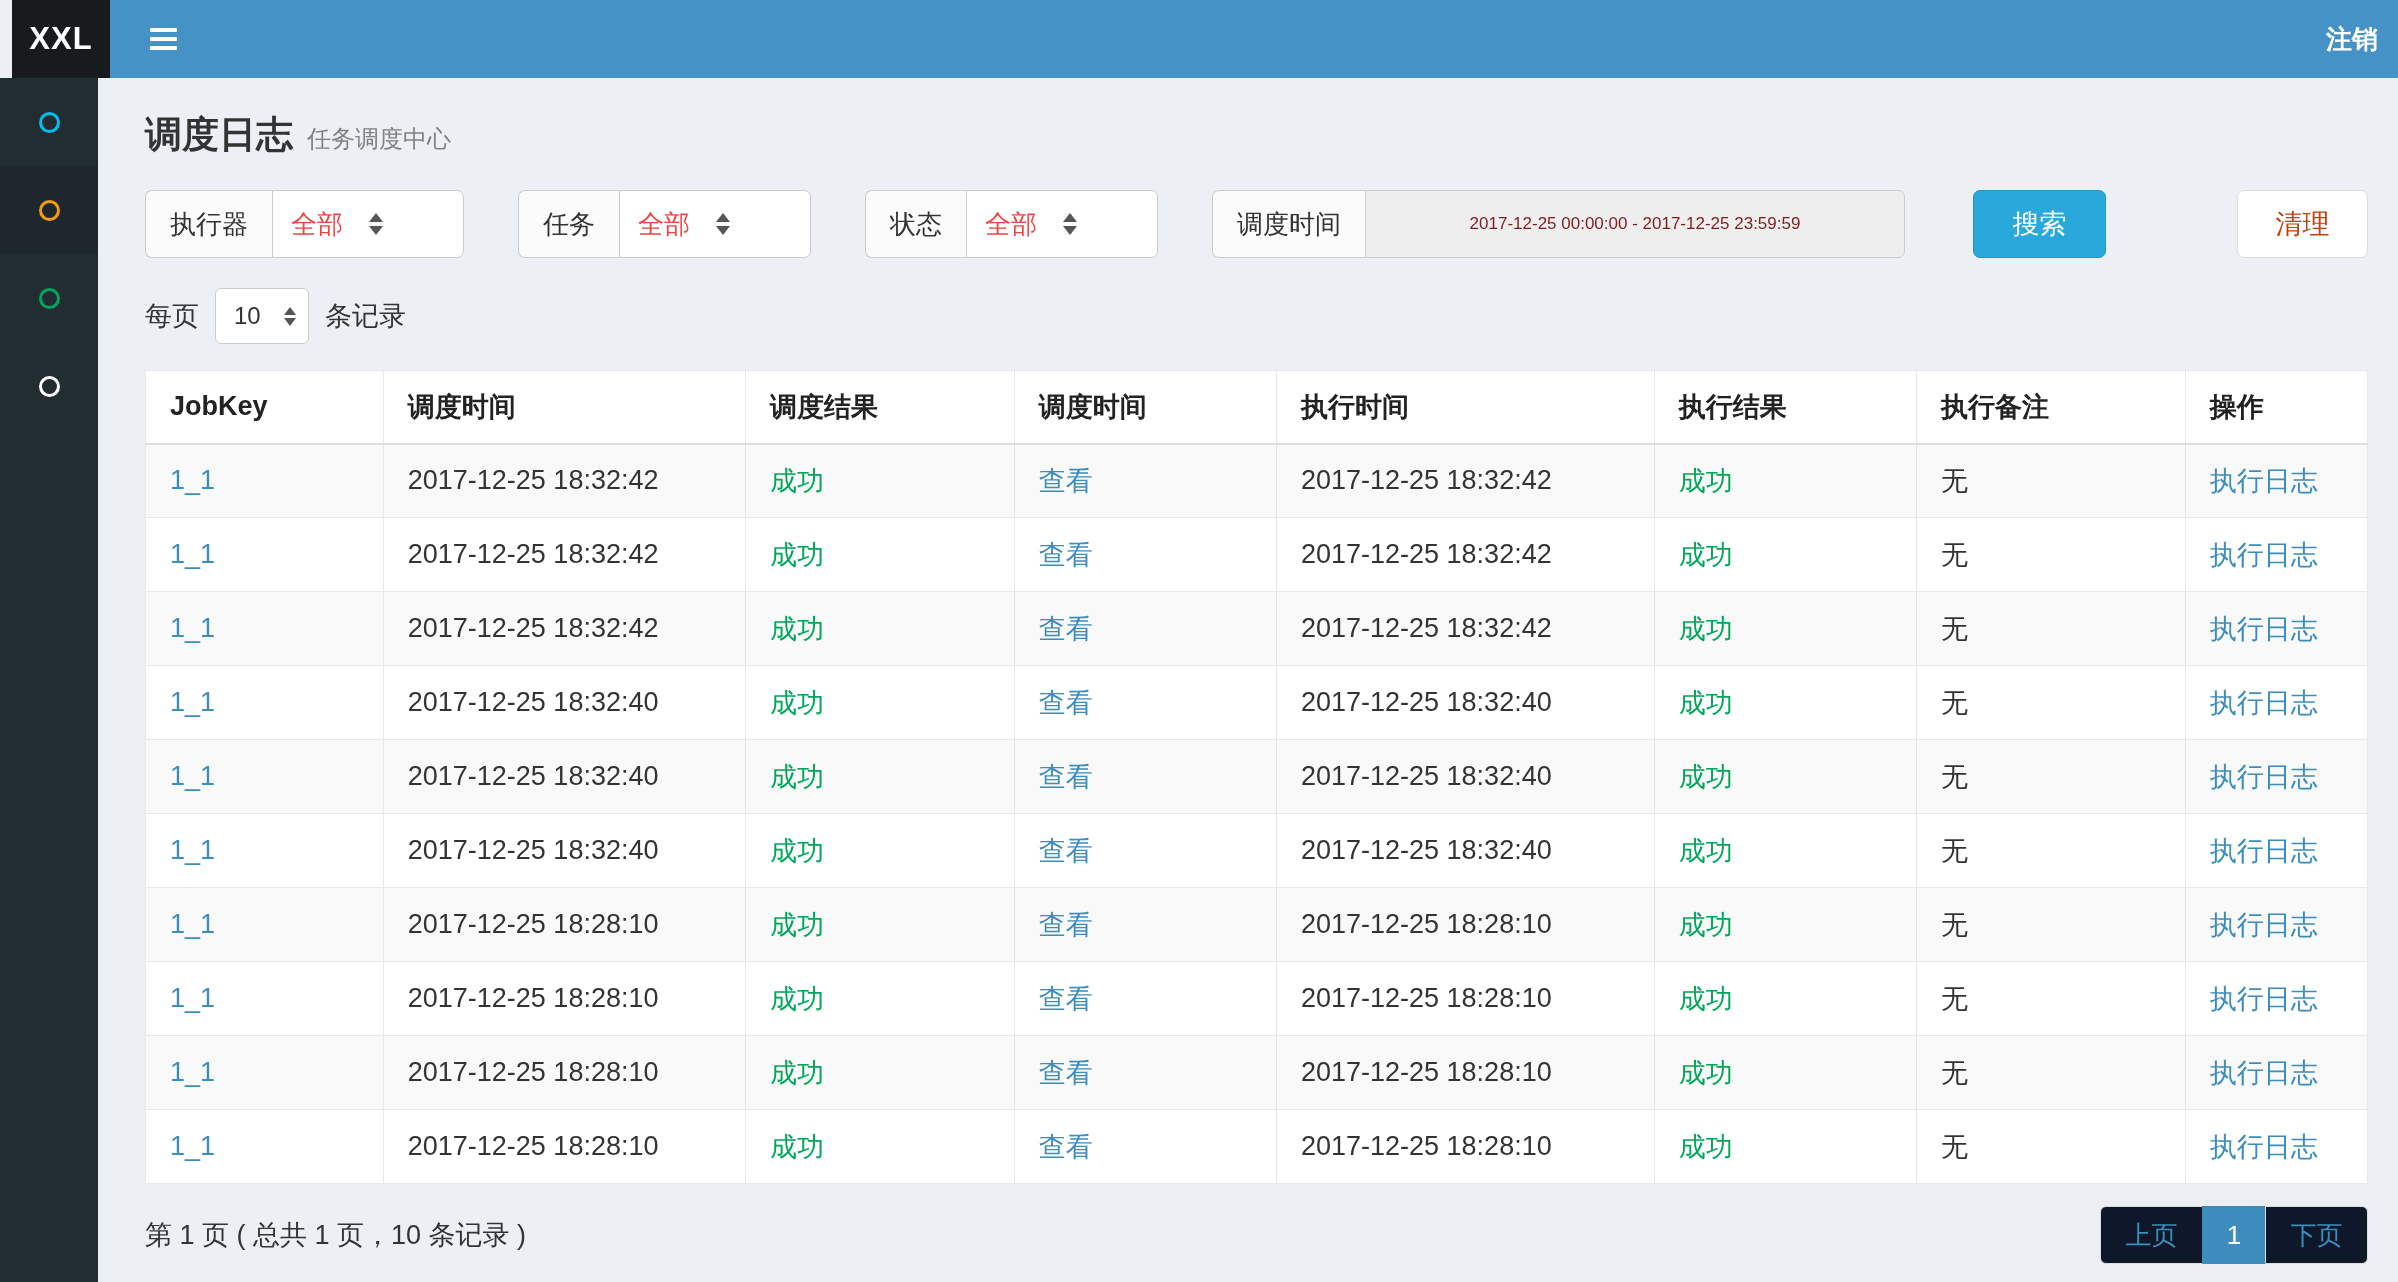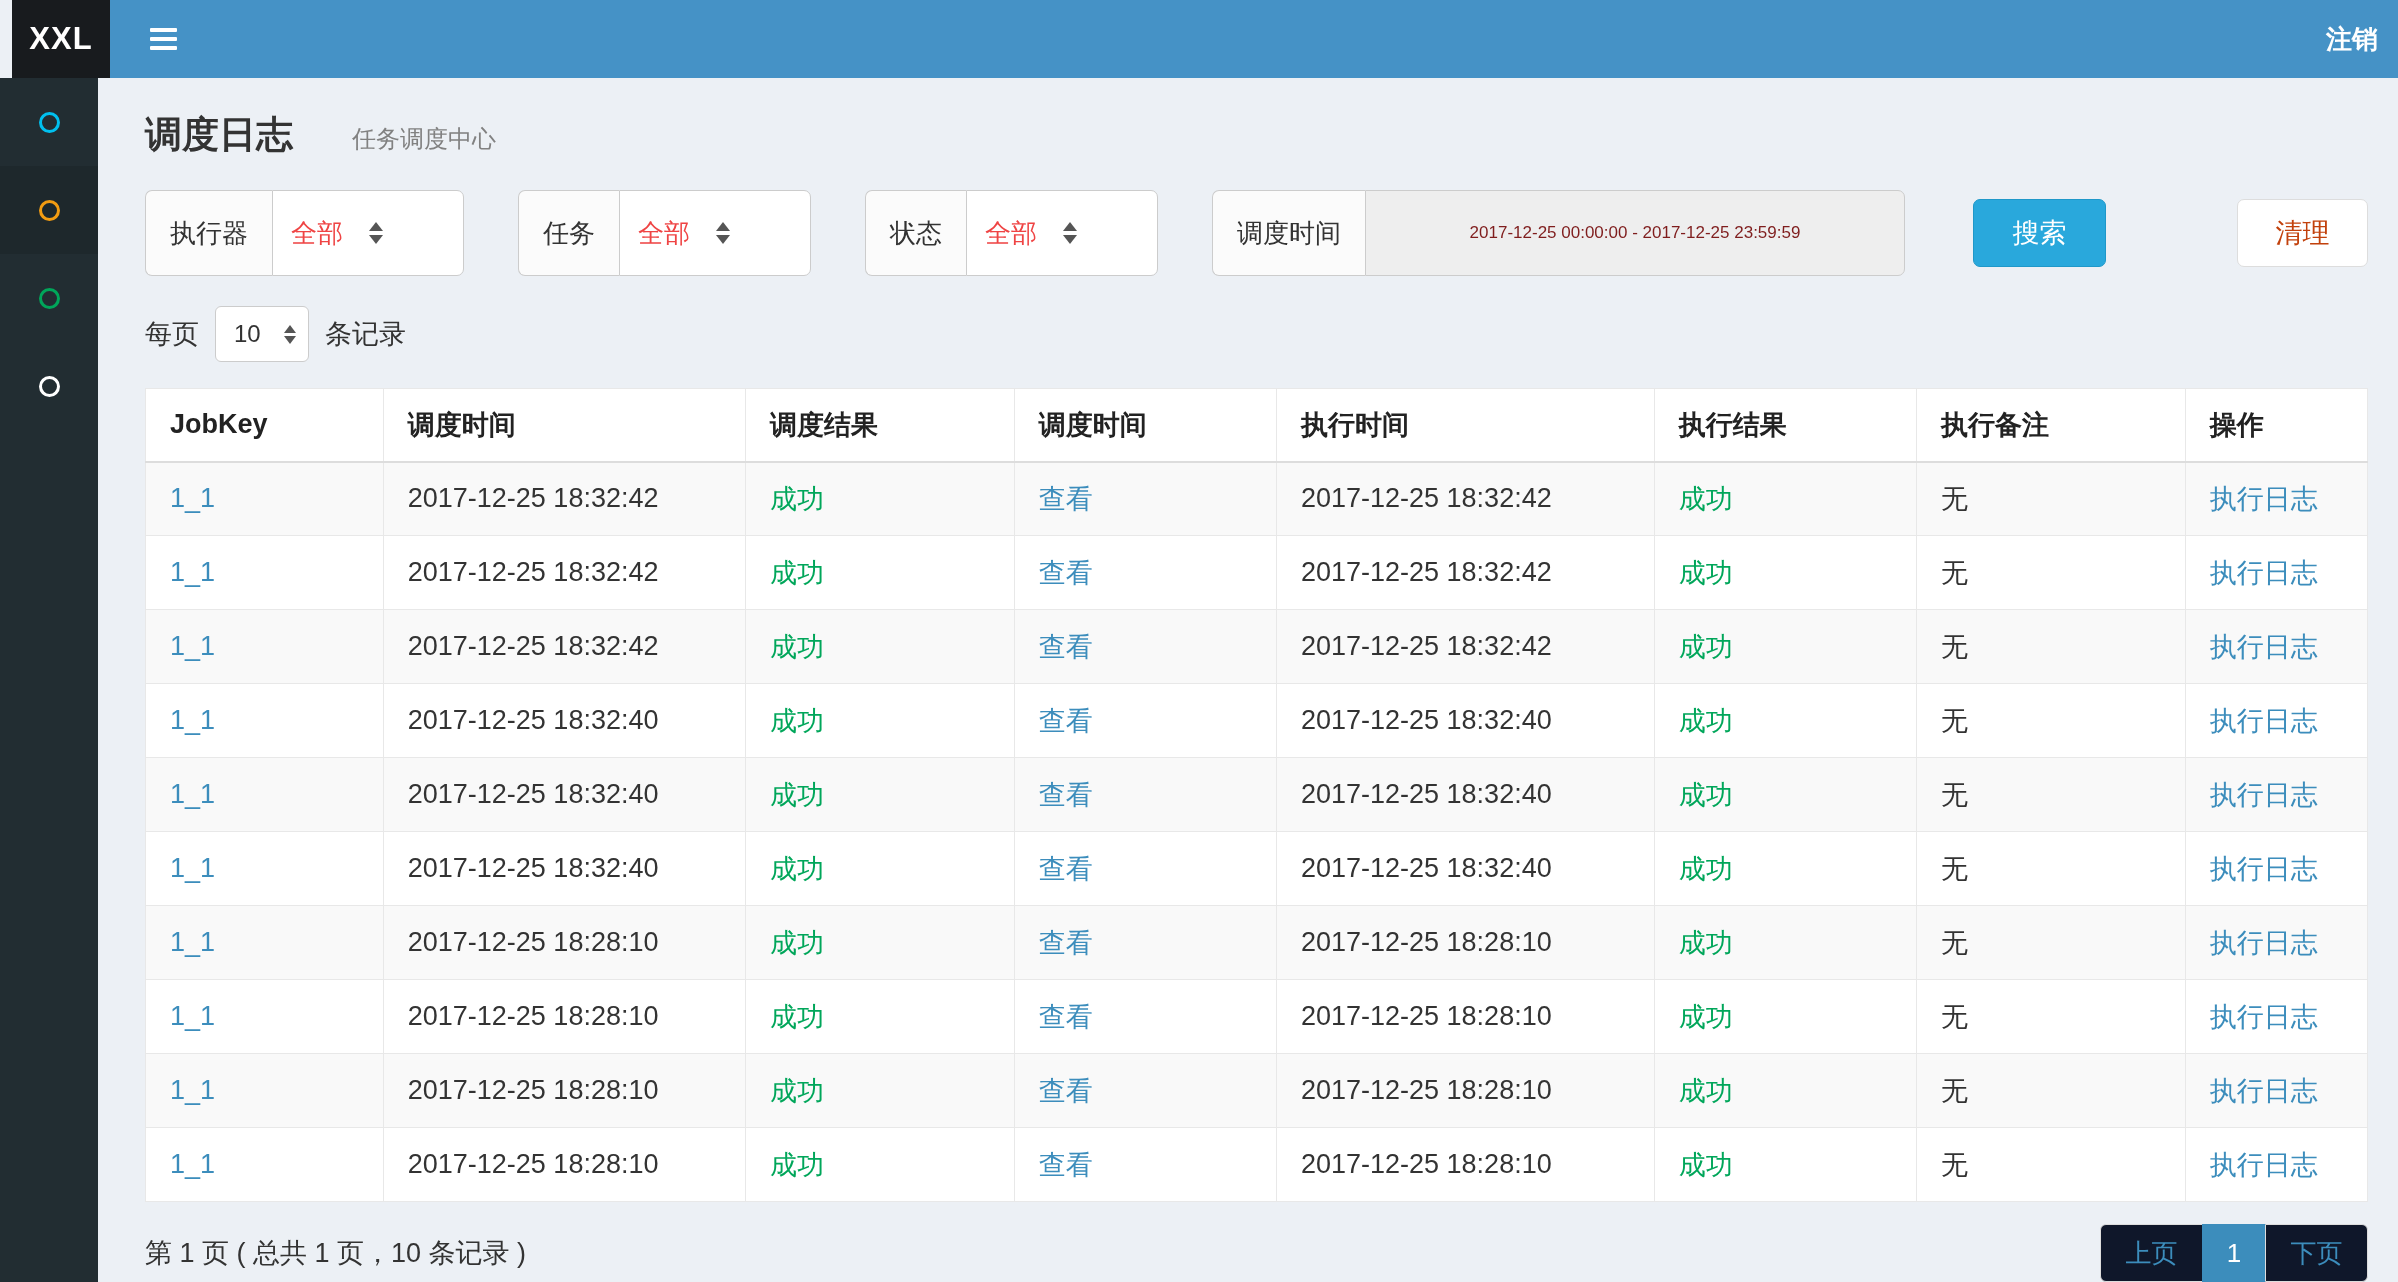--- a/index.html
+++ b/index.html
@@ -25,27 +25,27 @@
   .navbar-right { margin-left: auto; margin-right: 32px; color: #fff; font-size: 26px; font-weight: bold; cursor: pointer; }
 
   
   .sidebar { position: fixed; top: 78px; left: 0; bottom: 0; width: 98px; background: #222d32; z-index: 10; }
   .side-item { height: 88px; display: flex; align-items: center; justify-content: center; cursor: pointer; }
   .side-item.active { background: #1e282c; }
   .circle-o { width: 21px; height: 21px; border: 3px solid currentColor; border-radius: 50%; display: block; }
 
   
   .content { margin-left: 98px; padding: 96px 30px 0 47px; }
-  .page-header { display: flex; align-items: baseline; margin: 14px 0 30px; gap: 45px; }
+  .page-header { display: flex; align-items: baseline; margin: 14px 0 30px; }
   .page-title { font-size: 37px; font-weight: bold; color: #333; }
   .page-subtitle { font-size: 24px; color: #818181; margin-left: 14px; text-align: center; }
 
   
   .filters { display: flex; align-items: center; }
-  .input-group { display: flex; height: 86px; }
+  .input-group { display: flex; height: 68px; }
   .input-group + .input-group { margin-left: 54px; }
   .addon {
     background: #fbfbfb; border: 1px solid #ccc; border-right: 0;
     display: flex; align-items: center; padding: 0 24px;
     font-size: 26px; color: #333; border-radius: 7px 0 0 7px; white-space: nowrap;
   }
   .select {
     background: #fff; border: 1px solid #ccc; border-radius: 0 7px 7px 0;
     display: flex; align-items: center; justify-content: flex-start;
     padding: 0 18px; font-size: 26px; color: #ef4444; min-width: 192px; cursor: pointer;

